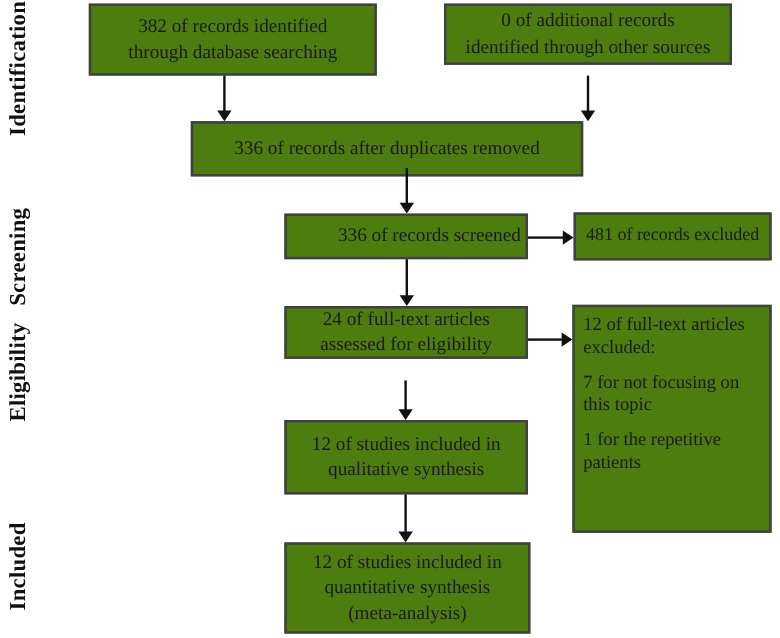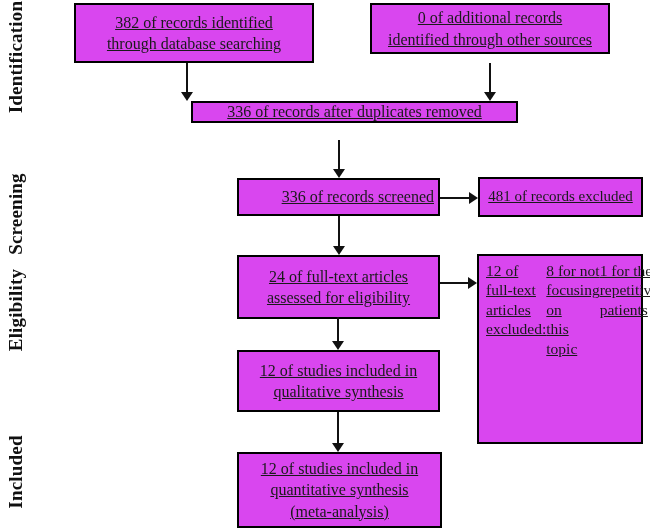--- a/index.html
+++ b/index.html
@@ -21,37 +21,36 @@
     font-weight: bold;
     font-size: 19px;
     letter-spacing: 0.2px;
     transform: rotate(-90deg);
     color: #111111;
     white-space: nowrap;
   }
   .box {
     position: absolute;
     box-sizing: border-box;
-    border: 2px solid #000000;
-    background: #d946ef;
+    border: 2px solid #404040;
+    background: #4d7c0f;
     display: flex;
     align-items: center;
     justify-content: center;
     text-align: center;
     font-size: 16px;
     line-height: 1.32;
     padding: 2px 4px;
-    text-decoration: underline;
   }
   .box .box-text { white-space: pre-line; }
   .box-left {
     align-items: flex-start;
     justify-content: flex-start;
     text-align: left;
-    flex-direction: row;
+    flex-direction: column;
     padding: 5px 7px;
     font-size: 15.5px;
     line-height: 1.25;
   }
   .box-left p { margin: 0 0 9px 0; white-space: pre-line; }
   .box-left p:last-child { margin-bottom: 6px; }
   .arrow-v { position: absolute; width: 12px; margin-left: -6px; }
   .arrow-v .shaft { position: absolute; left: 5px; top: 0; bottom: 7px; width: 2px; background: #111111; }
   .arrow-v .head { position: absolute; left: 0; bottom: 0; width: 0; height: 0;
     border-left: 6px solid transparent; border-right: 6px solid transparent; border-top: 9px solid #111111; }
@@ -72,39 +71,39 @@
 
   <div class="box" style="left:74px; top:3px; width:240px; height:60px;">
     <span class="box-text">382 of records identified
 through database searching</span>
   </div>
   <div class="box" style="left:370px; top:3px; width:240px; height:51px;">
     <span class="box-text">0 of additional records
 identified through other sources</span>
   </div>
 
-  <div class="box" style="left:191px; top:101px; width:327px; height:22px;">
+  <div class="box" style="left:159px; top:101px; width:327px; height:46px;">
     <span class="box-text">336 of records after duplicates removed</span>
   </div>
 
   <div class="box" style="left:237px; top:178px; width:203px; height:38px;justify-content:flex-end;">
     <span class="box-text">336 of records screened</span>
   </div>
   <div class="box" style="left:478px; top:177px; width:165px; height:40px; font-size:15px;">
     <span class="box-text">481 of records excluded</span>
   </div>
 
-  <div class="box" style="left:237px; top:255px; width:203px; height:64px;">
+  <div class="box" style="left:237px; top:255px; width:203px; height:44px;">
     <span class="box-text">24 of full-text articles
 assessed for eligibility</span>
   </div>
   <div class="box box-left" style="left:477px; top:254px; width:166px; height:190px;">
     <p>12 of full-text articles
 excluded:</p>
-    <p>8 for not focusing on
+    <p>7 for not focusing on
 this topic</p>
     <p>1 for the repetitive
 patients</p>
   </div>
 
   <div class="box" style="left:237px; top:350px; width:203px; height:62px;">
     <span class="box-text">12 of studies included in
 qualitative synthesis</span>
   </div>
 

